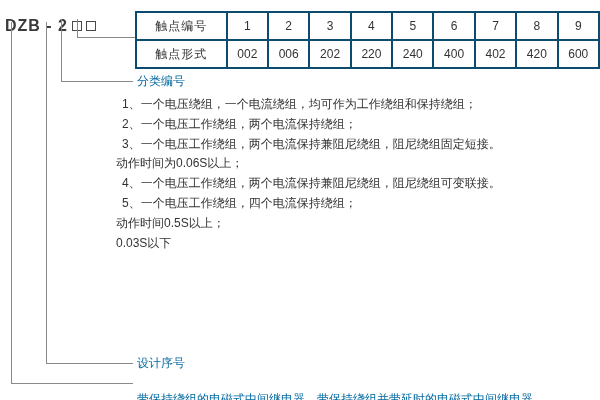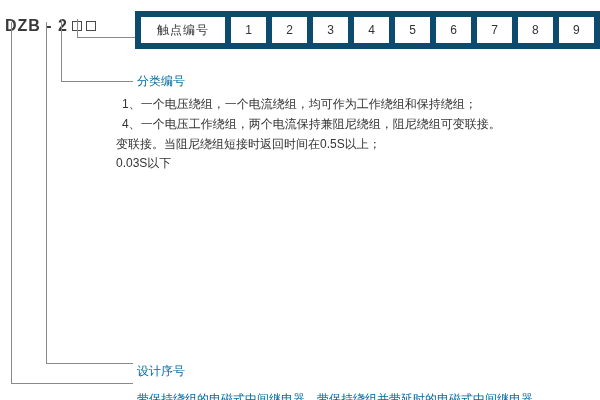--- a/index.html
+++ b/index.html
@@ -20,29 +20,29 @@
   .model .box {
     display:inline-block; width:8px; height:8px; border:1.5px solid #4a4a4a;
     margin-left:4px; vertical-align:baseline;
   }
   
   .contact {
     position:absolute; left:135px; top:11px; border-collapse:collapse;
     table-layout:fixed;
   }
   .contact td {
-    border:6px solid #0c4a6e; height:26px; text-align:center;
+    border:2px solid #0c4a6e; height:26px; text-align:center;
     font-size:12px; color:#333; padding:0 2px; white-space:nowrap;
   }
   .contact td.lbl { width:86px; letter-spacing:1px; }
   .contact td.val { width:36px; }
   
   .callout { position:absolute; font-size:12px; line-height:14px; color:#0369a1; white-space:nowrap; }
   #classification-label { left:137px; top:74px; }
-  #design-serial-label  { left:137px; top:356px;margin-top:8px; }
+  #design-serial-label  { left:137px; top:356px; }
   #relay-description    { left:137px; top:392px; }
   
   .cls-list { position:absolute; left:116px; top:95px; font-size:12px; color:#333; }
   .cls-line { height:19.8px; line-height:19.8px; white-space:nowrap; }
   .cls-line.numbered { padding-left:6px; }
 </style>
 </head>
 <body>
 
 <div class="page">
@@ -67,27 +67,43 @@
           <td class="val">1</td>
           <td class="val">2</td>
           <td class="val">3</td>
           <td class="val">4</td>
           <td class="val">5</td>
           <td class="val">6</td>
           <td class="val">7</td>
           <td class="val">8</td>
           <td class="val">9</td>
         </tr>
+        <tr>
+          <td class="lbl">触点形式</td>
+          <td class="val">002</td>
+          <td class="val">006</td>
+          <td class="val">202</td>
+          <td class="val">220</td>
+          <td class="val">240</td>
+          <td class="val">400</td>
+          <td class="val">402</td>
+          <td class="val">420</td>
+          <td class="val">600</td>
+        </tr>
       </tbody>
   </table>
 
   <div class="callout" id="classification-label">分类编号</div>
   <div class="callout" id="design-serial-label">设计序号</div>
   <div class="callout" id="relay-description">带保持绕组的电磁式中间继电器，带保持绕组并带延时的电磁式中间继电器</div>
 
   <div class="cls-list" id="classification-list">
       <div class="cls-line numbered">1、一个电压绕组，一个电流绕组，均可作为工作绕组和保持绕组；</div>
+      <div class="cls-line numbered">2、一个电压工作绕组，两个电流保持绕组；</div>
+      <div class="cls-line numbered">3、一个电压工作绕组，两个电流保持兼阻尼绕组，阻尼绕组固定短接。</div>
+      <div class="cls-line">动作时间为0.06S以上；</div>
       <div class="cls-line numbered">4、一个电压工作绕组，两个电流保持兼阻尼绕组，阻尼绕组可变联接。</div>
-      <div class="cls-line">变联接。当阻尼绕组短接时返回时间在0.5S以上；</div>
+      <div class="cls-line numbered">5、一个电压工作绕组，四个电流保持绕组；</div>
+      <div class="cls-line">动作时间0.5S以上；</div>
       <div class="cls-line">0.03S以下</div>
     </div>
 
 </div>
 
 </body></html>

